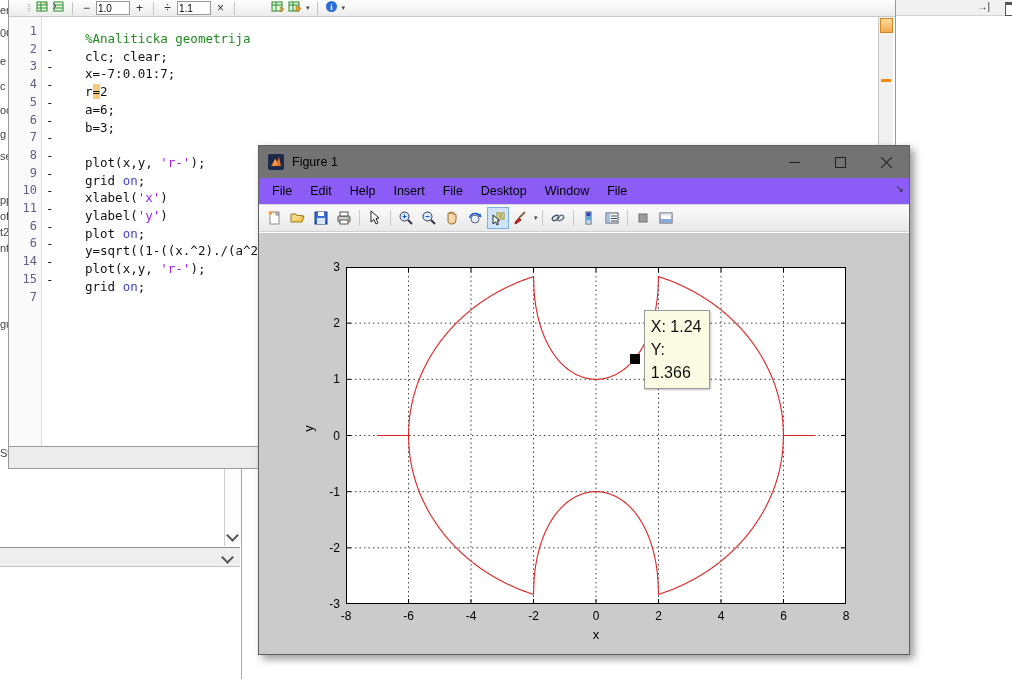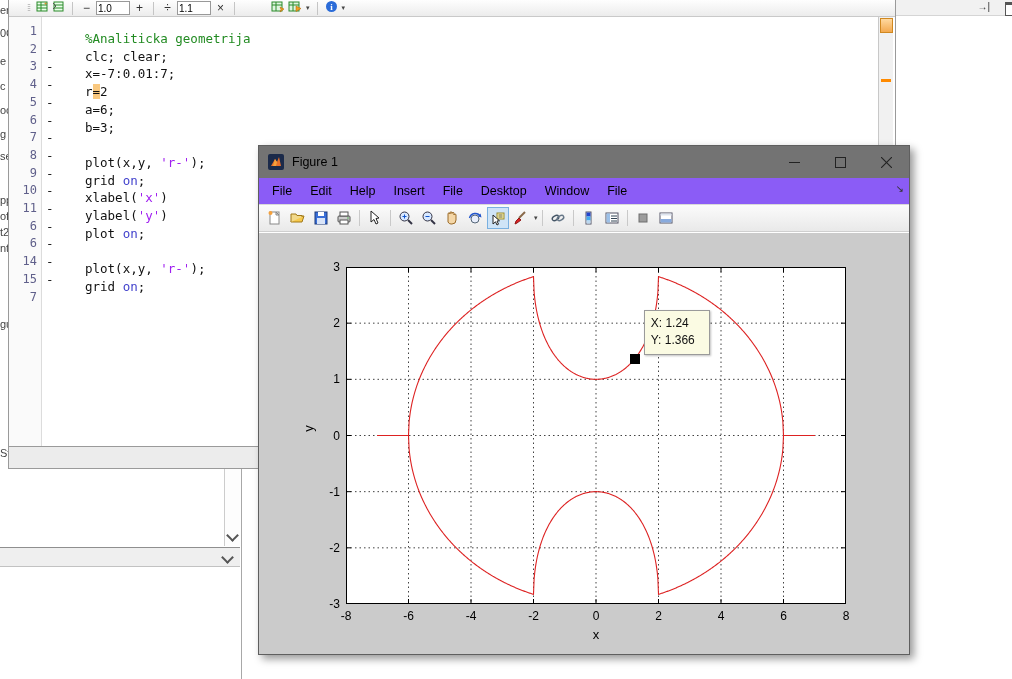--- a/index.html
+++ b/index.html
@@ -67,21 +67,21 @@
   .tool-sep{width:1px;height:16px;background:#c9c9c9;margin:0 3px;}
   #fig-canvas{position:absolute;left:0;top:86px;width:100%;height:421px;background:#cbcbcb;border-top:1px solid #fff;}
   #axes-host{position:absolute;left:87px;top:34px;width:500px;height:337px;}
   .ticklabel{position:absolute;font-size:12px;color:#000;}
   .xlab{width:40px;text-align:center;}
   .ylab{width:26px;text-align:right;}
   #axis-xlabel{position:absolute;left:317px;top:394px;width:40px;text-align:center;font-size:13px;color:#000;}
   #axis-ylabel{position:absolute;left:36px;top:188px;width:26px;text-align:center;font-size:13px;color:#000;transform:rotate(-90deg);}
   #datatip-marker{position:absolute;width:10px;height:10px;background:#000;}
   #datatip{position:absolute;width:52px;background:#fbfbe3;border:1px solid #9a9a9a;box-shadow:1px 1px 2px rgba(0,0,0,.25);
-           padding:4px 6px;font-size:12px;line-height:1.45;color:#111;}
+           padding:4px 6px;font-size:16px;line-height:1.45;color:#111;}
 </style>
 </head>
 <body>
 
 <div id="screen">
 
   <div id="left-sliver">
       <span class="frag" style="top: 4px;">er</span>
       <span class="frag" style="top: 27px;">0C</span>
       <span class="frag" style="top: 55px;">e</span>
@@ -171,21 +171,21 @@
           <div class="ed-row" style="top: 41.4px;"><span class="ed-num">3</span><span class="ed-dash">-</span><span class="ed-code"><span class="c-txt">x=-7:0.01:7;</span></span></div>
           <div class="ed-row" style="top: 59.1px;"><span class="ed-num">4</span><span class="ed-dash">-</span><span class="ed-code"><span class="c-txt">r</span><span class="c-hl">=</span><span class="c-txt">2</span></span></div>
           <div class="ed-row" style="top: 76.8px;"><span class="ed-num">5</span><span class="ed-dash">-</span><span class="ed-code"><span class="c-txt">a=6;</span></span></div>
           <div class="ed-row" style="top: 94.5px;"><span class="ed-num">6</span><span class="ed-dash">-</span><span class="ed-code"><span class="c-txt">b=3;</span></span></div>
           <div class="ed-row" style="top: 112.2px;"><span class="ed-num">7</span><span class="ed-dash">-</span></div>
           <div class="ed-row" style="top: 129.9px;"><span class="ed-num">8</span><span class="ed-dash">-</span><span class="ed-code"><span class="c-txt">plot(x,y, </span><span class="c-str">'r-'</span><span class="c-txt">);</span></span></div>
           <div class="ed-row" style="top: 147.6px;"><span class="ed-num">9</span><span class="ed-dash">-</span><span class="ed-code"><span class="c-txt">grid </span><span class="c-kw">on</span><span class="c-txt">;</span></span></div>
           <div class="ed-row" style="top: 165.3px;"><span class="ed-num">10</span><span class="ed-dash">-</span><span class="ed-code"><span class="c-txt">xlabel(</span><span class="c-str">'x'</span><span class="c-txt">)</span></span></div>
           <div class="ed-row" style="top: 183px;"><span class="ed-num">11</span><span class="ed-dash">-</span><span class="ed-code"><span class="c-txt">ylabel(</span><span class="c-str">'y'</span><span class="c-txt">)</span></span></div>
           <div class="ed-row" style="top: 200.7px;"><span class="ed-num">6</span><span class="ed-dash">-</span><span class="ed-code"><span class="c-txt">plot </span><span class="c-kw">on</span><span class="c-txt">;</span></span></div>
-          <div class="ed-row" style="top: 218.4px;"><span class="ed-num">6</span><span class="ed-dash">-</span></div>
+          <div class="ed-row" style="top: 218.4px;"><span class="ed-num">6</span><span class="ed-dash">-</span><span class="ed-code"><span class="c-txt">y=sqrt((1-((x.^2)./(a^2</span></span></div>
           <div class="ed-row" style="top: 236.1px;"><span class="ed-num">14</span><span class="ed-dash">-</span><span class="ed-code"><span class="c-txt">plot(x,y, </span><span class="c-str">'r-'</span><span class="c-txt">);</span></span></div>
           <div class="ed-row" style="top: 253.8px;"><span class="ed-num">15</span><span class="ed-dash">-</span><span class="ed-code"><span class="c-txt">grid </span><span class="c-kw">on</span><span class="c-txt">;</span></span></div>
           <div class="ed-row" style="top: 271.5px;"><span class="ed-num">7</span><span class="ed-code"></span></div>
         </div>
       <div id="ed-scrollbar">
         <div id="ed-thumb"></div>
         <div id="ed-linemark"></div>
       </div>
     </div>
     <div id="ed-status"></div>

